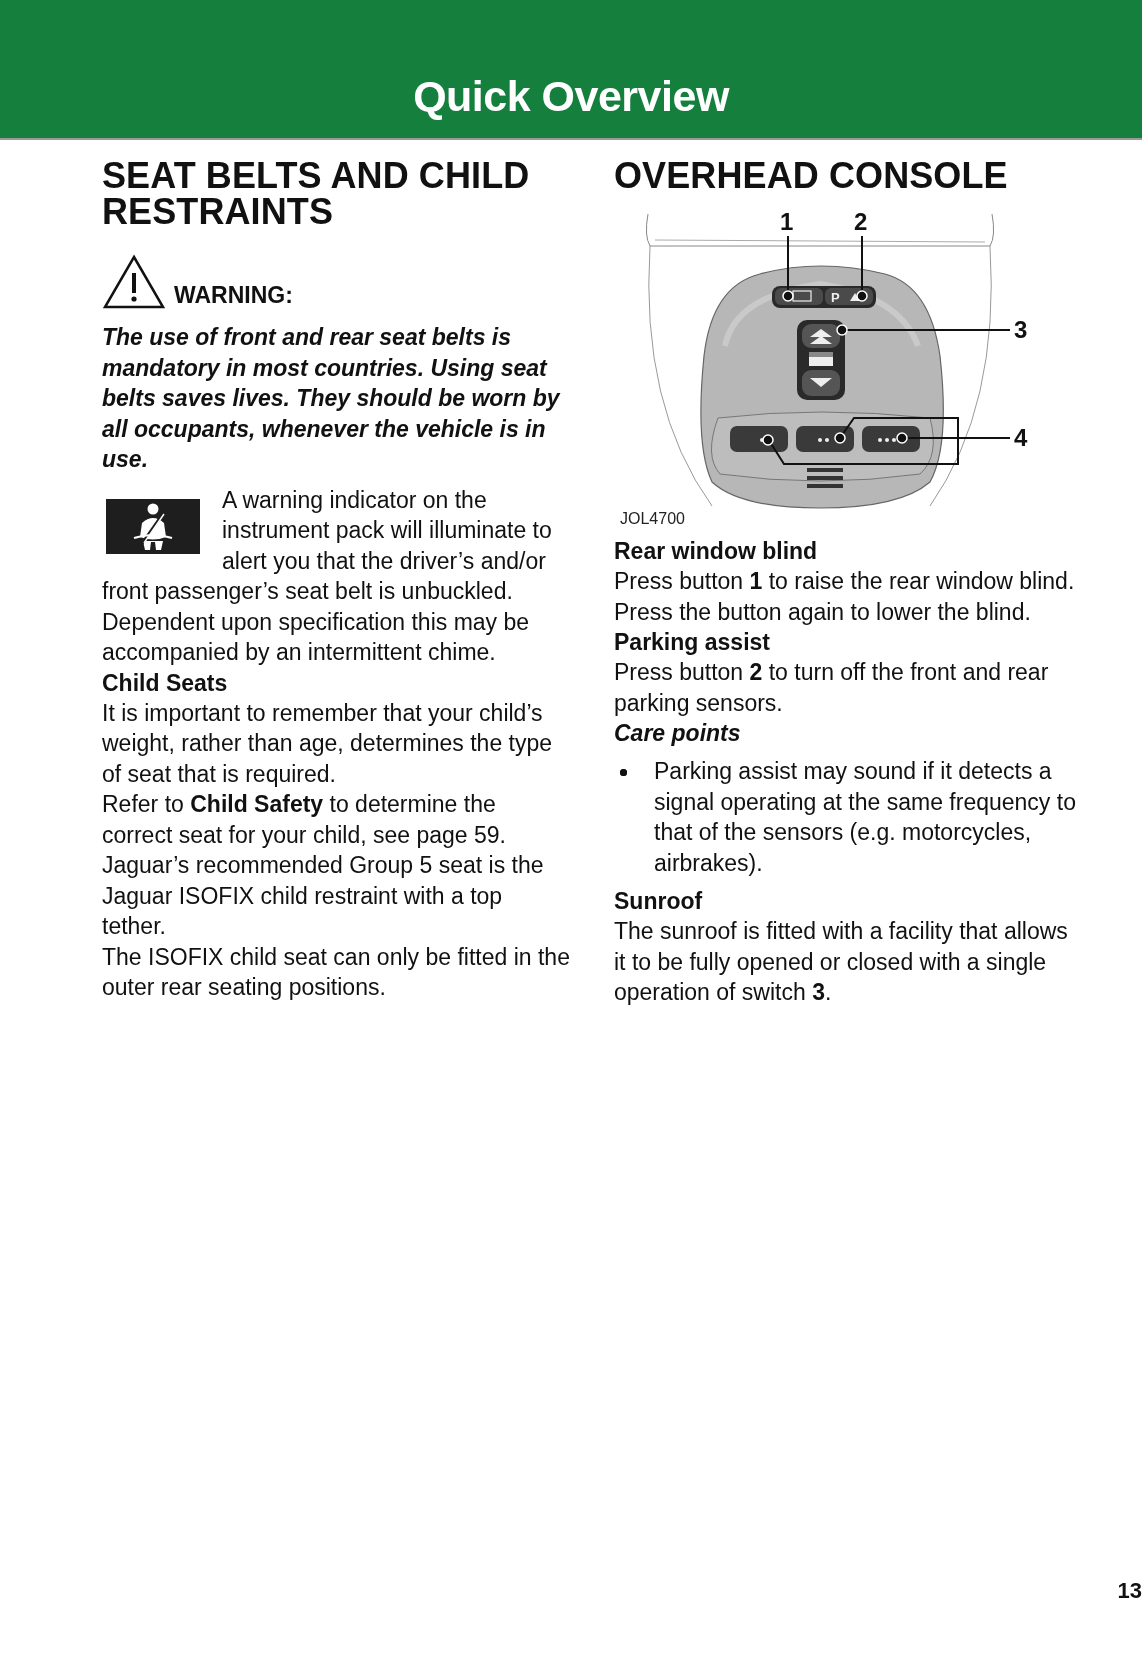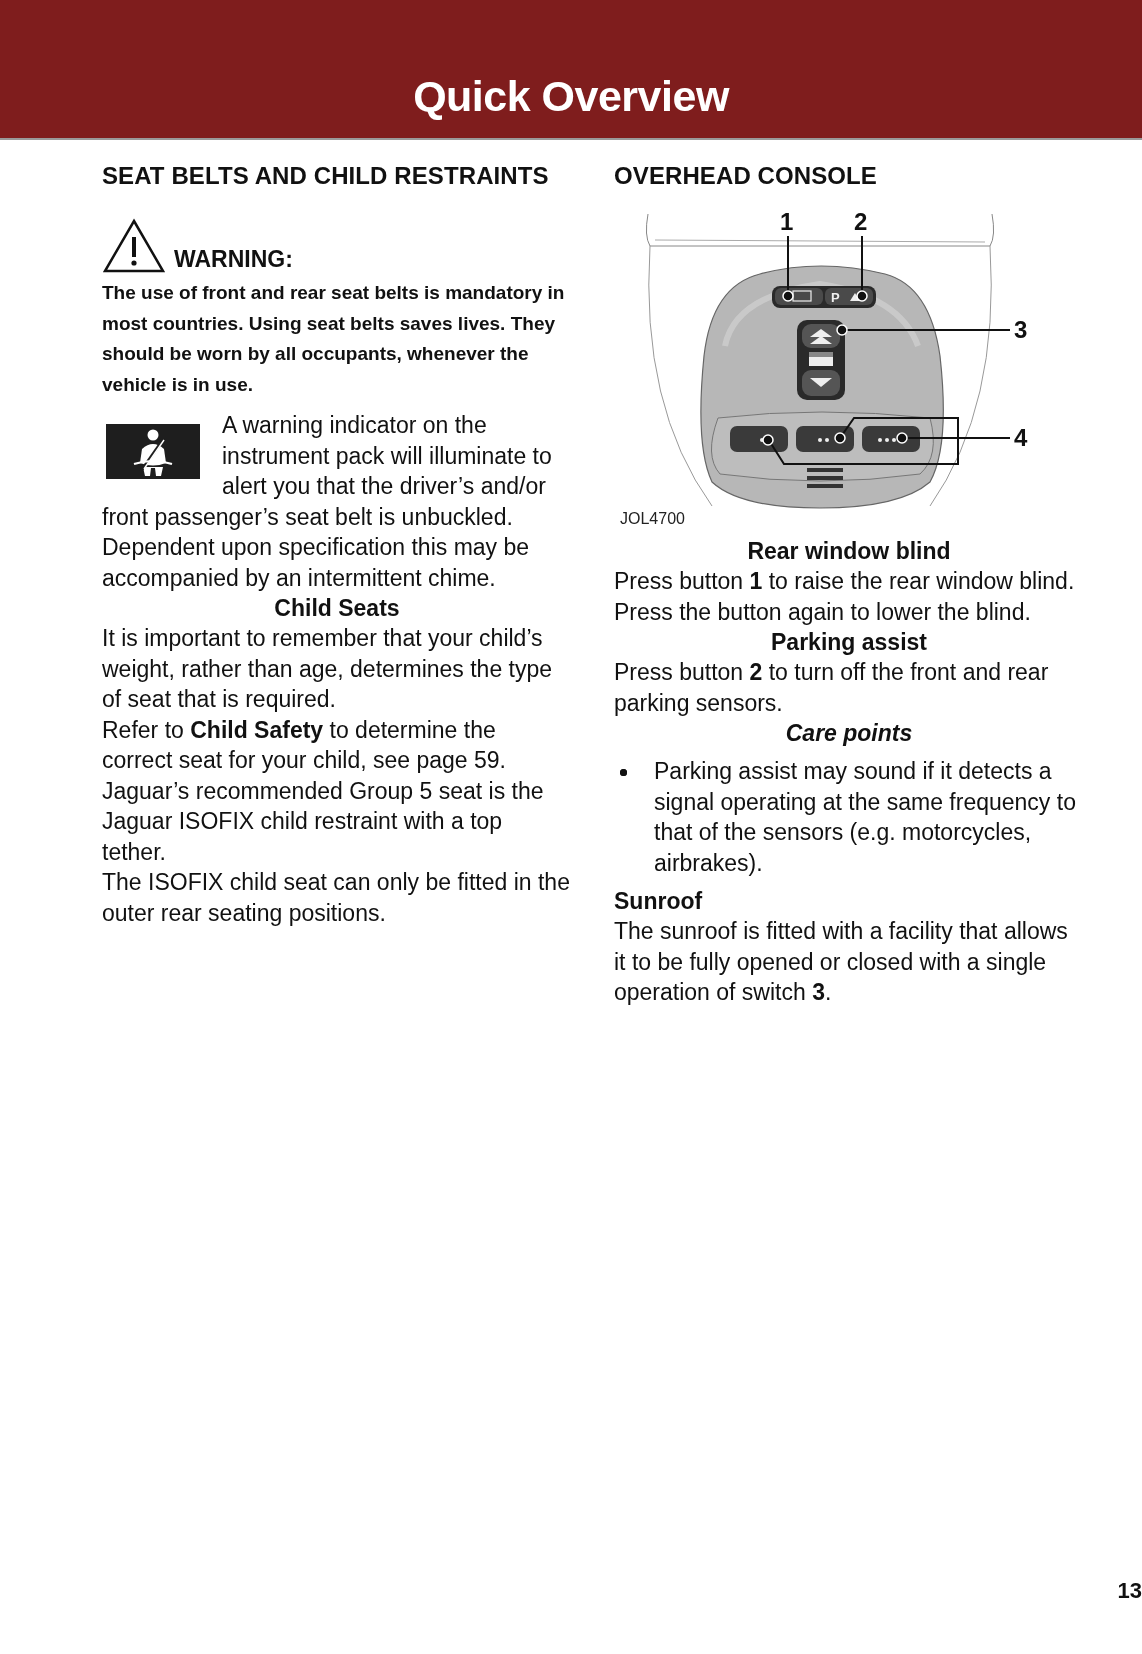--- a/index.html
+++ b/index.html
@@ -2,53 +2,53 @@
 <html><head>
   <meta charset="utf-8">
   <style>
     html, body { margin: 0; padding: 0; background: #ffffff; }
     body {
       width: 1142px; height: 1654px; position: relative; overflow: hidden;
       font-family: "Liberation Sans", sans-serif; color: #111111;
     }
     .header-band {
       position: absolute; left: 0; top: 0; width: 1142px; height: 138px;
-      background: #7f1d1d; border-bottom: 2px solid #9a9a9a;
+      background: #15803d; border-bottom: 2px solid #9a9a9a;
     }
     .header-title {
       position: absolute; left: 0; right: 0; top: 72px; text-align: center;
       color: #ffffff; font-weight: bold; font-size: 43px; letter-spacing: -0.5px;
     }
     .col { position: absolute; top: 158px; width: 470px; }
     .col-left { left: 102px; }
     .col-right { left: 614px; width: 470px; }
     h2.section-title {
-      margin: 0; font-size: 24px; font-weight: bold; line-height: 36px; letter-spacing: 0.1px;
+      margin: 0; font-size: 36px; font-weight: bold; line-height: 36px; letter-spacing: 0.1px;
     }
     .warning-head {
       margin-top: 22px; display: flex; align-items: flex-end; height: 58px;
     }
     .warning-icon { width: 64px; height: 56px; margin-right: 8px; }
     .warning-label { font-weight: bold; font-size: 23px; line-height: 26px; padding-bottom: 2px; }
     .warning-body {
-      margin-top: 4px; font-weight: bold; font-size: 19px; line-height: 30.5px;
+      margin-top: 12px; font-weight: bold; font-size: 23px; line-height: 30.5px; font-style: italic;
     }
     p.body {
       margin: 0; font-size: 23px; line-height: 30.5px;
     }
     .indicator-wrap { margin-top: 10px; }
     .seatbelt-box {
       float: left; width: 94px; height: 55px; background: #1e1e1e;
       margin: 14px 22px 4px 4px; display: flex; align-items: center; justify-content: center;
     }
     h3.sub {
       margin: 0; font-size: 23px; font-weight: bold; line-height: 30px;
     }
     h3.sub.italic { font-style: italic; }
-    .gap-l { margin-top: 14px; text-align: center; }
+    .gap-l { margin-top: 14px; }
     .gap-m { margin-top: 8px; }
     .gap-s { margin-top: 4px; }
     b { font-weight: bold; }
     .diagram { position: relative; width: 470px; height: 330px; margin-top: 12px; margin-left: -14px; }
     .diagram-code {
       position: absolute; left: 20px; top: 304px; font-size: 16px; color: #222;
     }
     ul.care { list-style: none; margin: 6px 0 0 0; padding: 0; }
     ul.care li { position: relative; padding-left: 40px; font-size: 23px; line-height: 30.5px; margin-bottom: 8px; }
     .bullet-dot {

